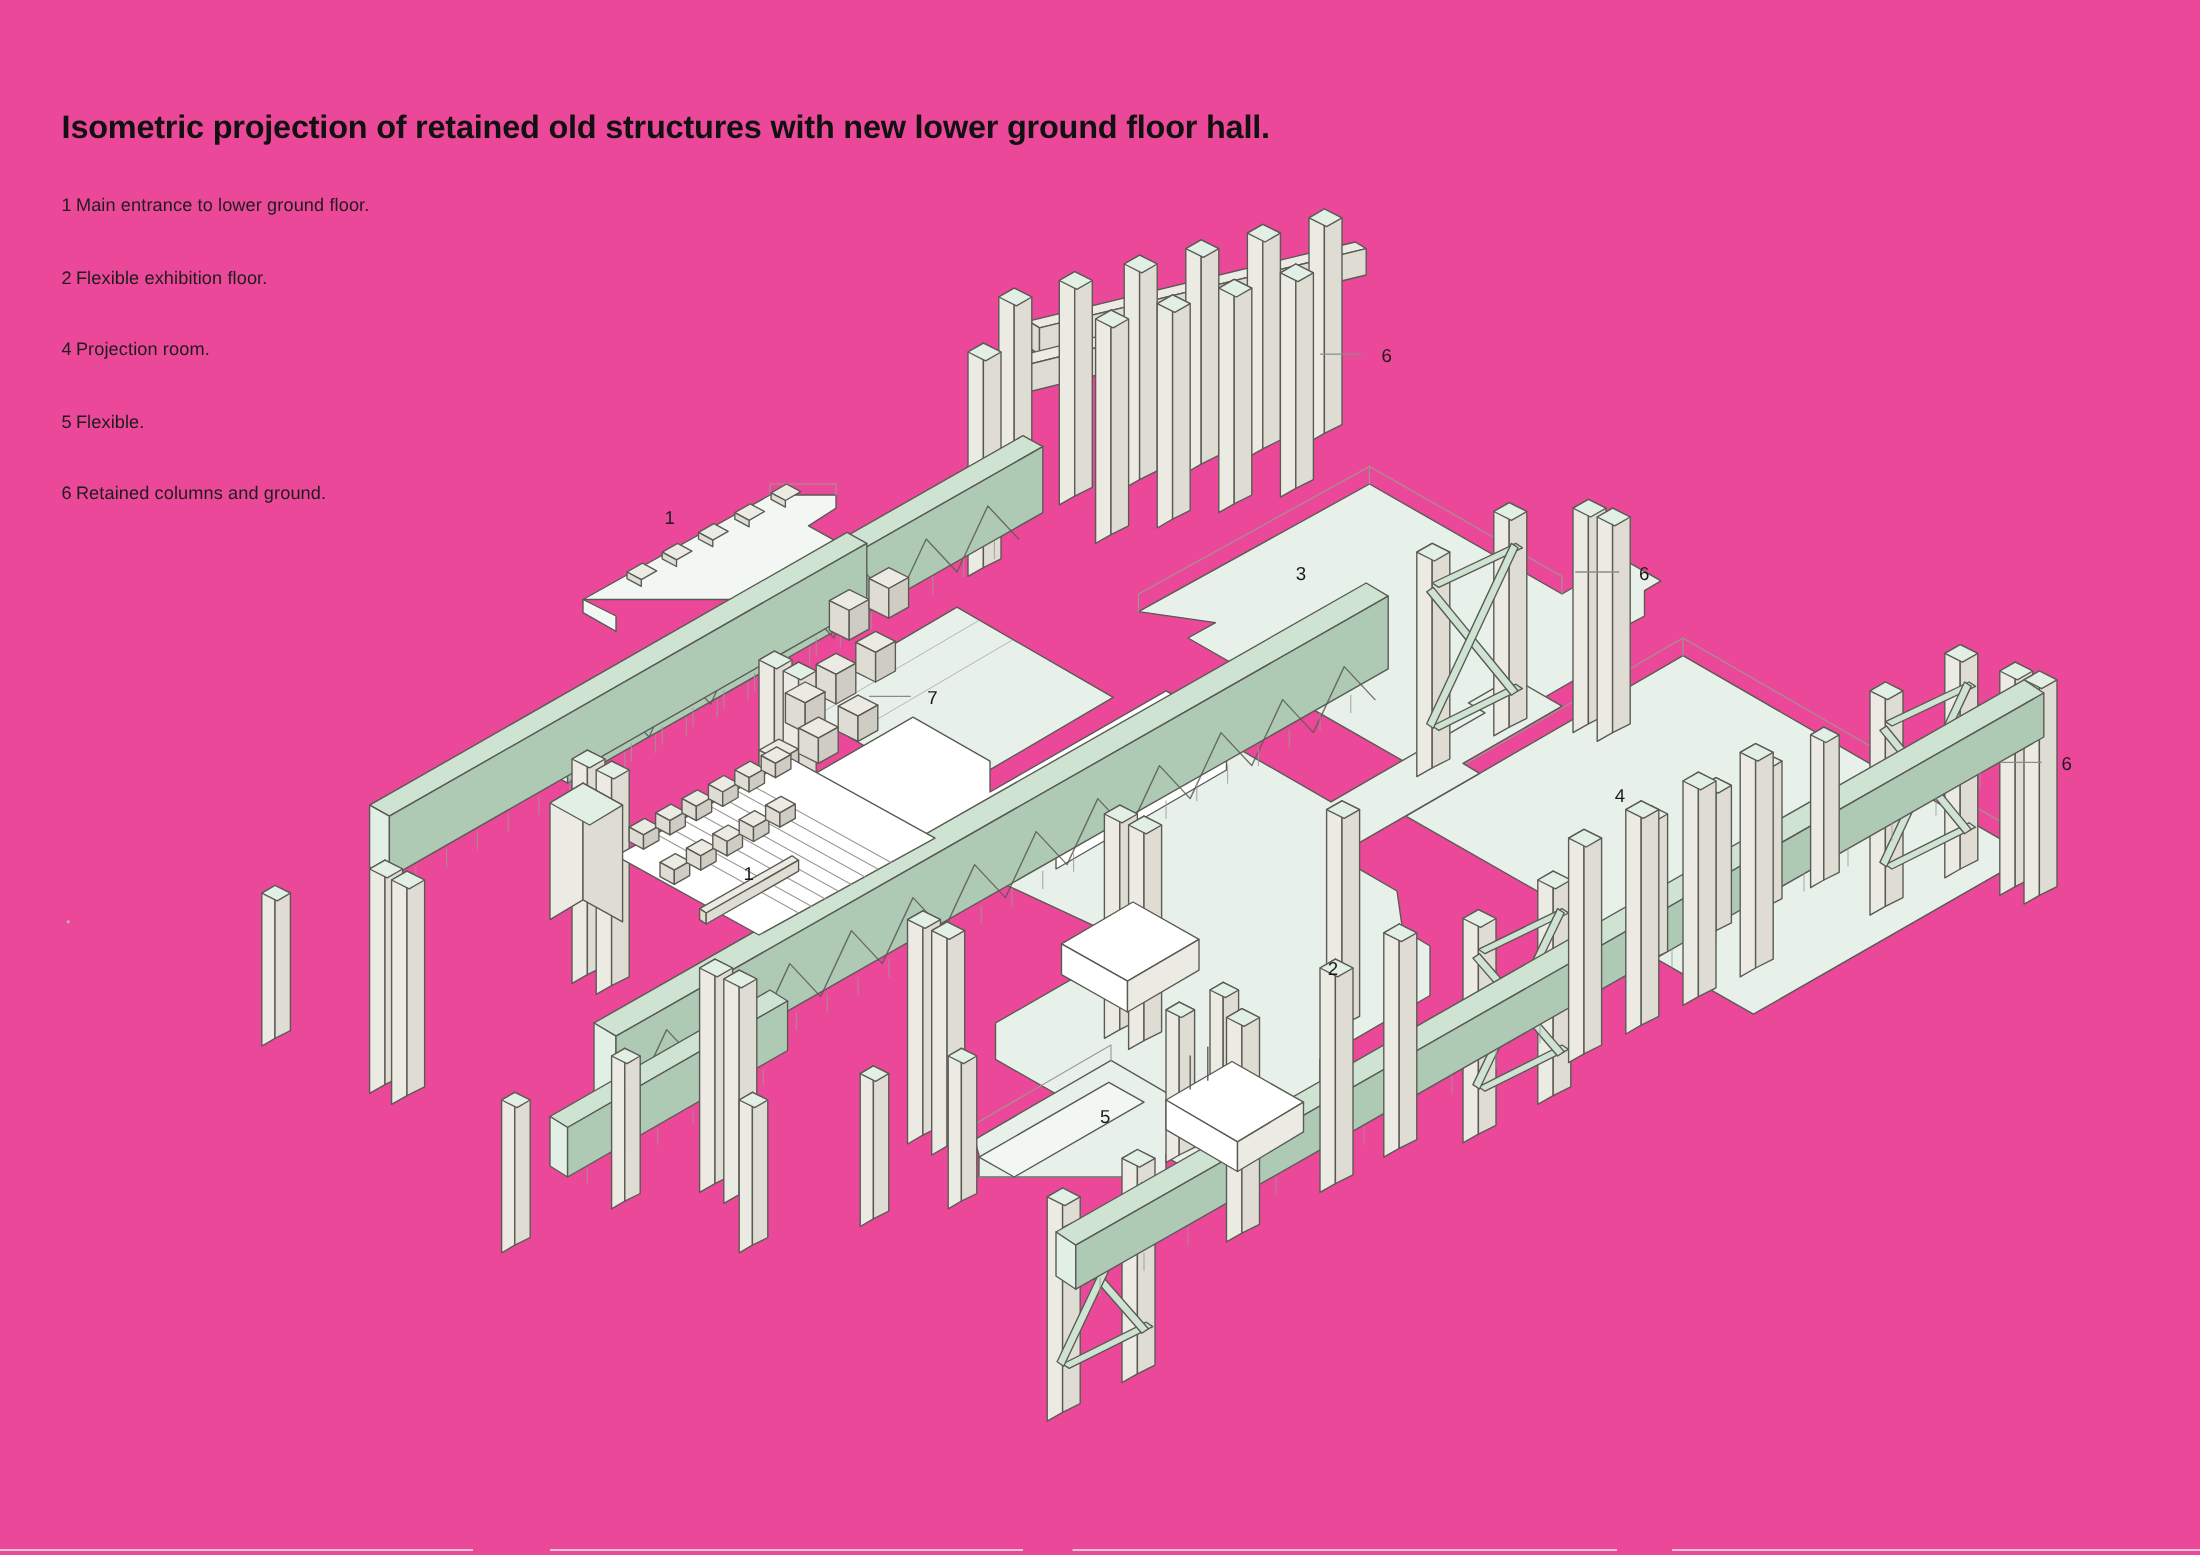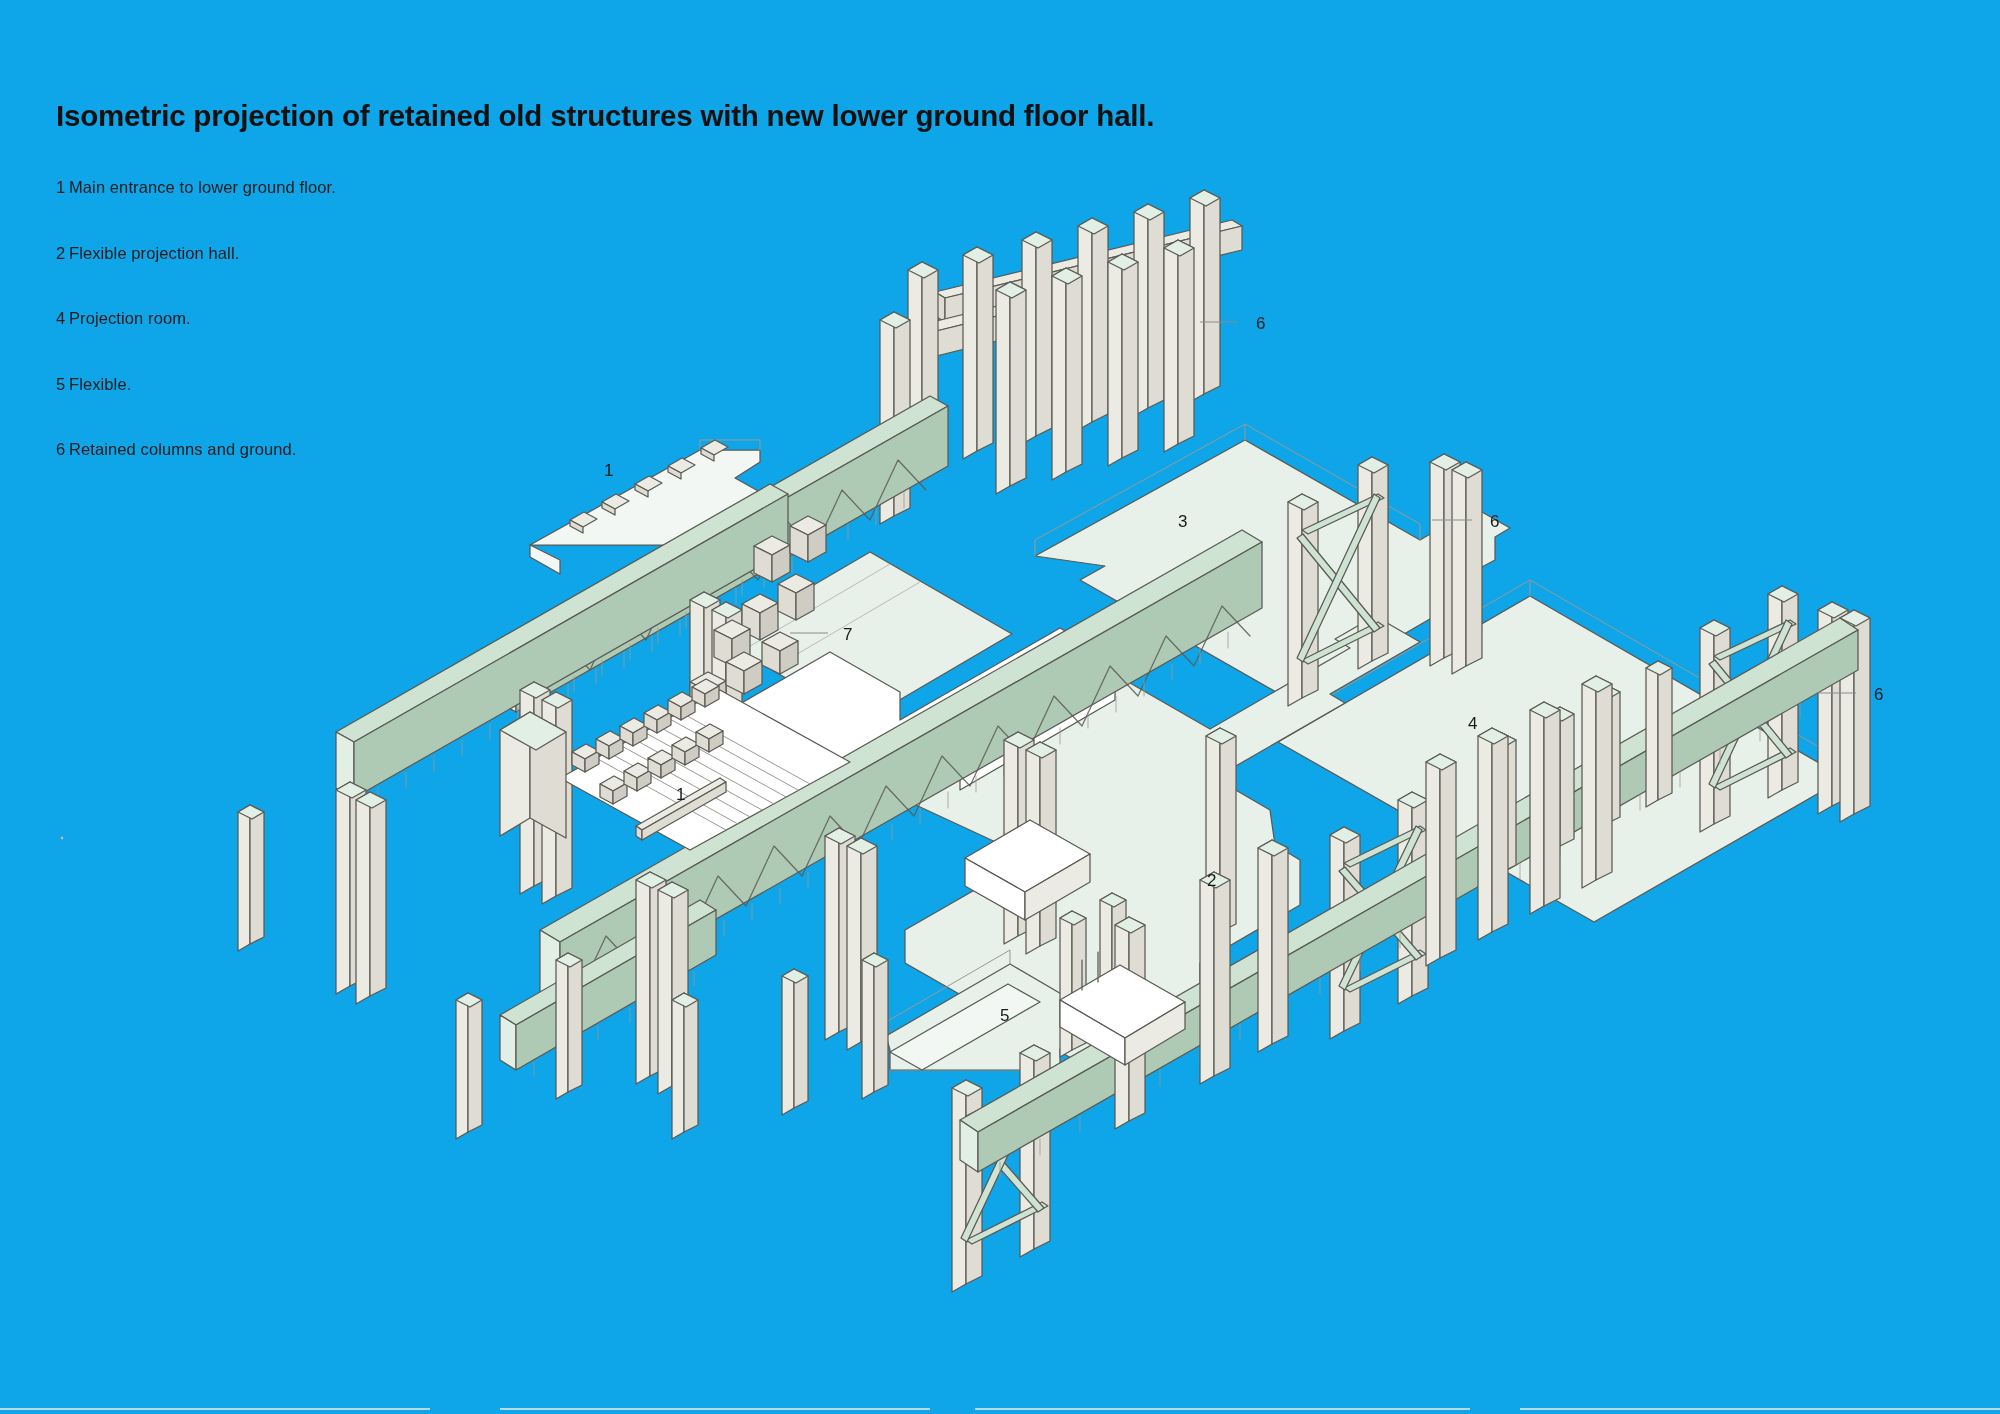--- a/index.html
+++ b/index.html
@@ -3,21 +3,21 @@
 <meta charset="utf-8">
 <title>Isometric projection of retained old structures</title>
 <style>
   html,body{margin:0;padding:0;background:#ffffff;}
   body{
     width:2000px;height:1414px;position:relative;overflow:hidden;
     font-family:"Liberation Sans", sans-serif;
     color:#1a1a1a;
     -webkit-font-smoothing:antialiased;
   }
-  #sheet{position:absolute;inset:0;background:#0ea5e9;}
+  #sheet{position:absolute;inset:0;background:#ec4899;}
 
   
   #textblock{position:absolute;left:56px;top:100px;width:1400px;}
   #title{
     font-size:29.5px;font-weight:bold;letter-spacing:-0.2px;
     color:#111;margin:0 0 22px 0;line-height:1.1;white-space:nowrap;
   }
   #legend{list-style:none;margin:0;padding:0;}
   #legend li{
     font-size:16.5px;line-height:20.4px;color:#1c1c1c;white-space:nowrap;
@@ -36,21 +36,21 @@
 </style>
 </head>
 <body>
 
 <div id="sheet">
 
   <div id="textblock">
     <h1 id="title">Isometric projection of retained old structures with new lower ground floor hall.</h1>
     <ul id="legend">
       <li><span class="num">1</span><span>Main entrance to lower ground floor.</span></li>
-      <li><span class="num">2</span><span>Flexible projection hall.</span></li>
+      <li><span class="num">2</span><span>Flexible exhibition floor.</span></li>
       <li><span class="num">4</span><span>Projection room.</span></li>
       <li><span class="num">5</span><span>Flexible.</span></li>
       <li><span class="num">6</span><span>Retained columns and ground.</span></li>
     </ul>
   </div>
 
   <div id="drawing">
     <svg viewBox="0 0 2000 1414" xmlns="http://www.w3.org/2000/svg">
       <defs>
         <style>

